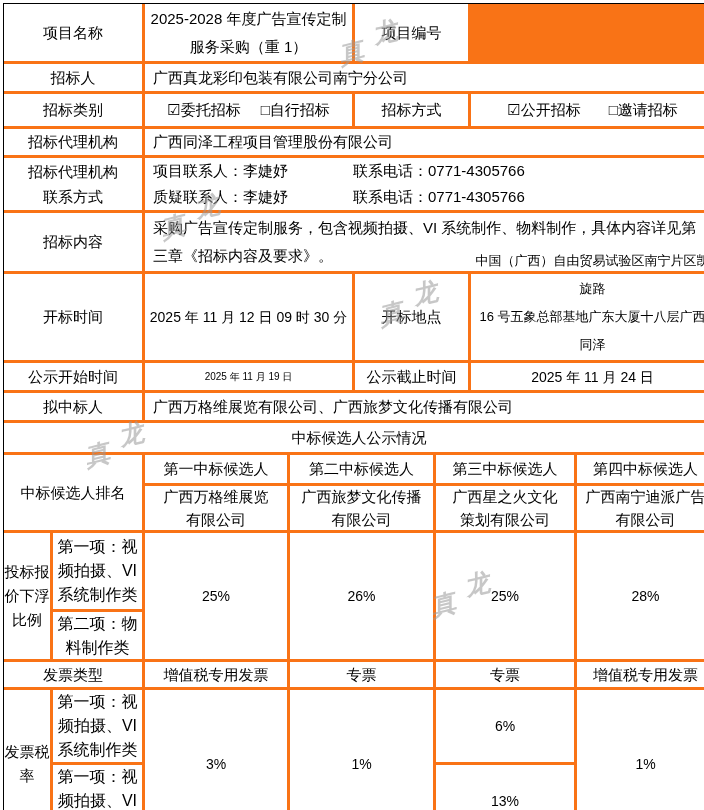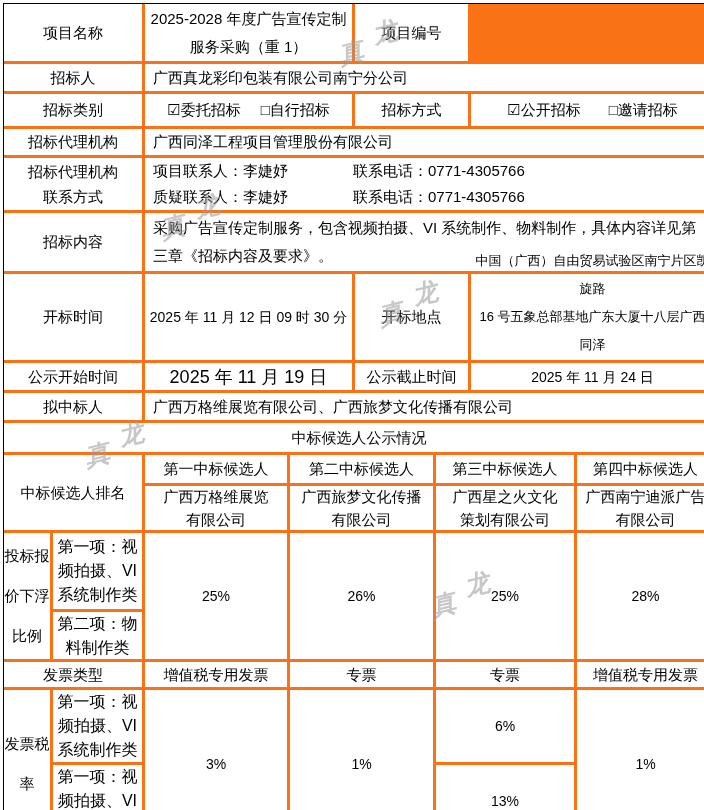--- a/index.html
+++ b/index.html
@@ -14,21 +14,21 @@
     grid-template-columns:46px 89px 142px 62px 78px 32px 103px 137px;
     grid-template-rows:57px 27px 32px 26px 52px 58px 86px 27px 27px 29px 28px 44px 76px 47px 25px 72px 72px;
     gap:3px;background:#f97316;border:1px solid #000;
   }
   .c{
     background:#fff;display:flex;flex-direction:column;
     align-items:center;justify-content:center;text-align:center;
     padding:1px 3px;line-height:24px;box-sizing:border-box;
   }
   .lt{align-items:flex-start;text-align:left;padding-left:8px;}
-  .narrow{padding:0;line-height:40px;word-break:break-all;}
+  .narrow{padding:0;line-height:24px;word-break:break-all;}
   .sub{padding:0 2px;font-size:16px;line-height:24px;word-break:break-all;}
   .wrap2{line-height:28px;}
   .addr span{display:block;line-height:28px;}
   .nm span{display:block;line-height:23px;}
   .pct{font-size:14px;}
   .contact-line{display:flex;width:100%;line-height:26px;}
   .contact-line .n{width:200px;text-align:left;}
   .opts{flex-direction:row;gap:20px;}
   .watermark{
     position:absolute;z-index:5;pointer-events:none;
@@ -85,21 +85,21 @@
   <div class="c" style="grid-area:7/1/8/3">开标时间</div>
   <div class="c" style="grid-area:7/3/8/5;font-size:14px">2025 年 11 月 12 日 09 时 30 分</div>
   <div class="c" style="grid-area:7/5/8/7">开标地点</div>
   <div class="c addr" style="grid-area:7/7/8/9;font-size:13px">
     <span>中国（广西）自由贸易试验区南宁片区凯旋路</span>
     <span>16 号五象总部基地广东大厦十八层广西同泽</span>
     <span>工程项目管理股份有限公司开标厅 1。</span>
   </div>
 
   <div class="c" style="grid-area:8/1/9/3">公示开始时间</div>
-  <div class="c" style="grid-area:8/3/9/5;font-size:18px">2025 年 11 月 19 日</div>
+  <div class="c" style="grid-area:8/3/9/5;font-size:10px">2025 年 11 月 19 日</div>
   <div class="c" style="grid-area:8/5/9/7">公示截止时间</div>
   <div class="c" style="grid-area:8/7/9/9;font-size:14px">2025 年 11 月 24 日</div>
 
   <div class="c" style="grid-area:9/1/10/3">拟中标人</div>
   <div class="c lt" style="grid-area:9/3/10/9">广西万格维展览有限公司、广西旅梦文化传播有限公司</div>
 
   <div class="c" style="grid-area:10/1/11/9">中标候选人公示情况</div>
 
   <div class="c" style="grid-area:11/1/13/3">中标候选人排名</div>
   <div class="c" style="grid-area:11/3/12/4">第一中标候选人</div>

